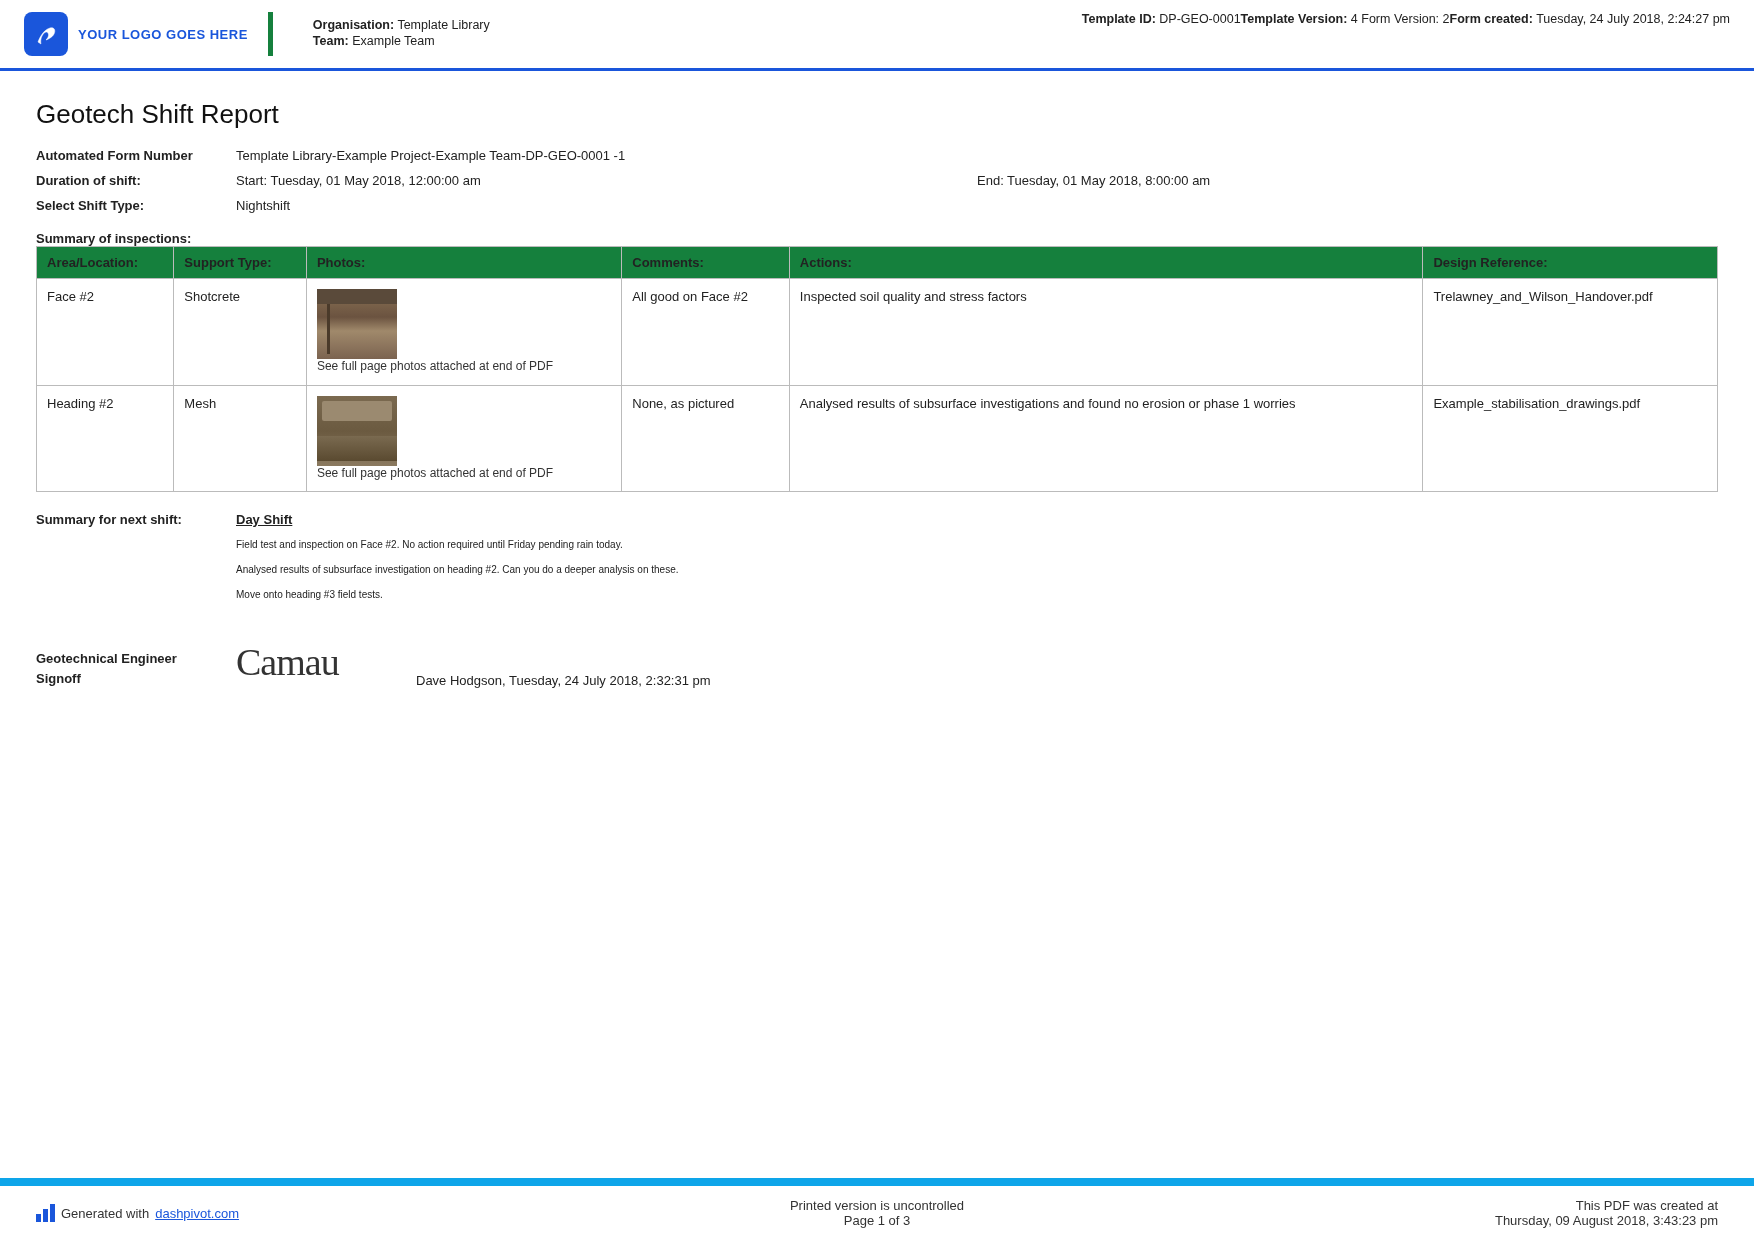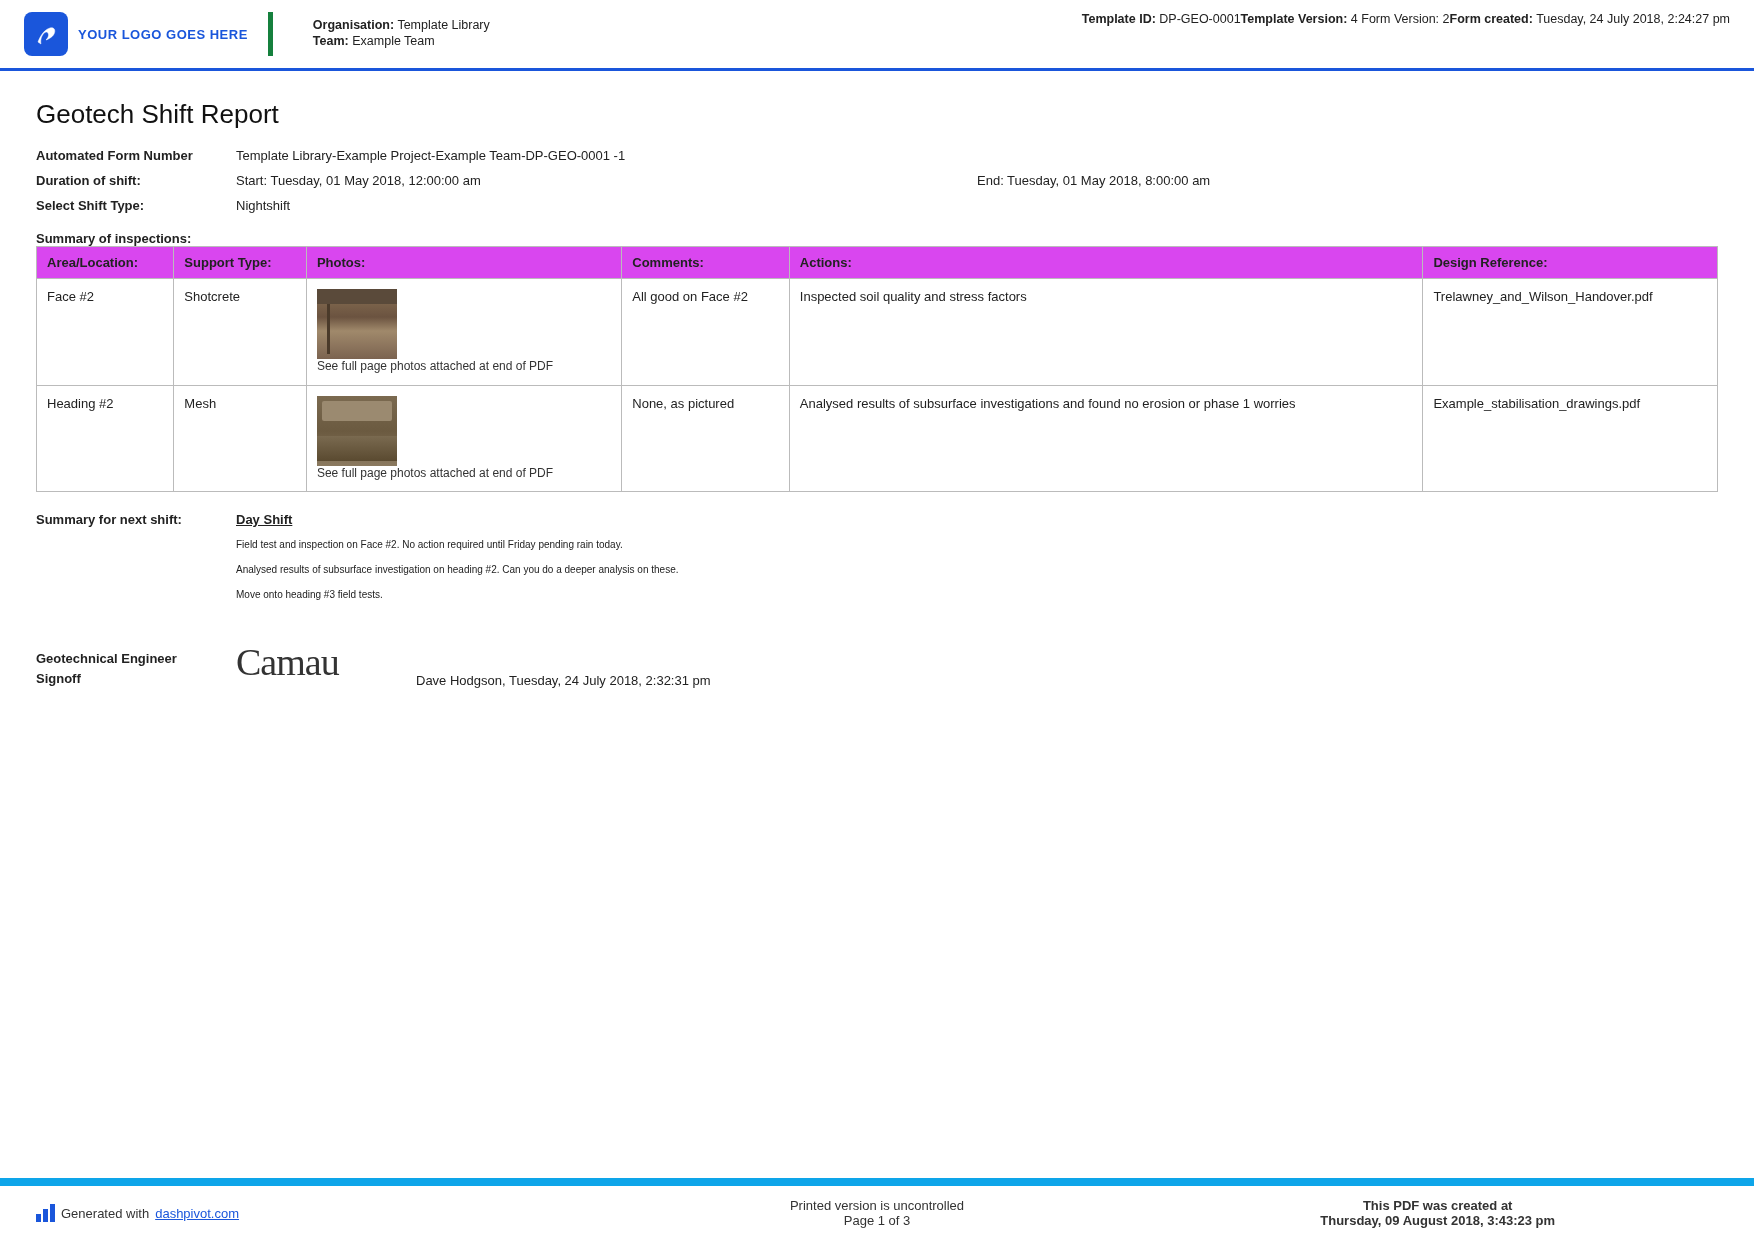--- a/index.html
+++ b/index.html
@@ -123,21 +123,21 @@
     }
 
     
     .inspections-table {
       width: 100%;
       border-collapse: collapse;
       margin-bottom: 20px;
       font-size: 13px;
     }
     .inspections-table th {
-      background: #d946ef;
+      background: #15803d;
       border: 1px solid #bbb;
       padding: 8px 10px;
       font-weight: bold;
       text-align: left;
       font-size: 13px;
     }
     .inspections-table td {
       border: 1px solid #bbb;
       padding: 10px 10px;
       vertical-align: top;
@@ -210,21 +210,21 @@
       right: 0;
       border-top: 8px solid #0ea5e9;
       display: flex;
       align-items: center;
       padding: 12px 36px;
       font-size: 13px;
       color: #333;
     }
     .footer-left { flex: 1; display: flex; align-items: center; gap: 6px; }
     .footer-center { flex: 1; text-align: center; }
-    .footer-right { flex: 1; text-align: center; font-weight: bold; }
+    .footer-right { flex: 1; text-align: right; }
     .footer-link { color: #1a56db; text-decoration: underline; }
     .footer-bar-icon {
       display: flex; align-items: flex-end; gap: 2px; height: 18px;
     }
     .footer-bar { background: #1a56db; width: 5px; }
 
     
     .photo-face2 {
       width: 80px; height: 70px;
       background: linear-gradient(180deg, #8B7355 0%, #6B5340 40%, #A0896B 60%, #7B6350 100%);

